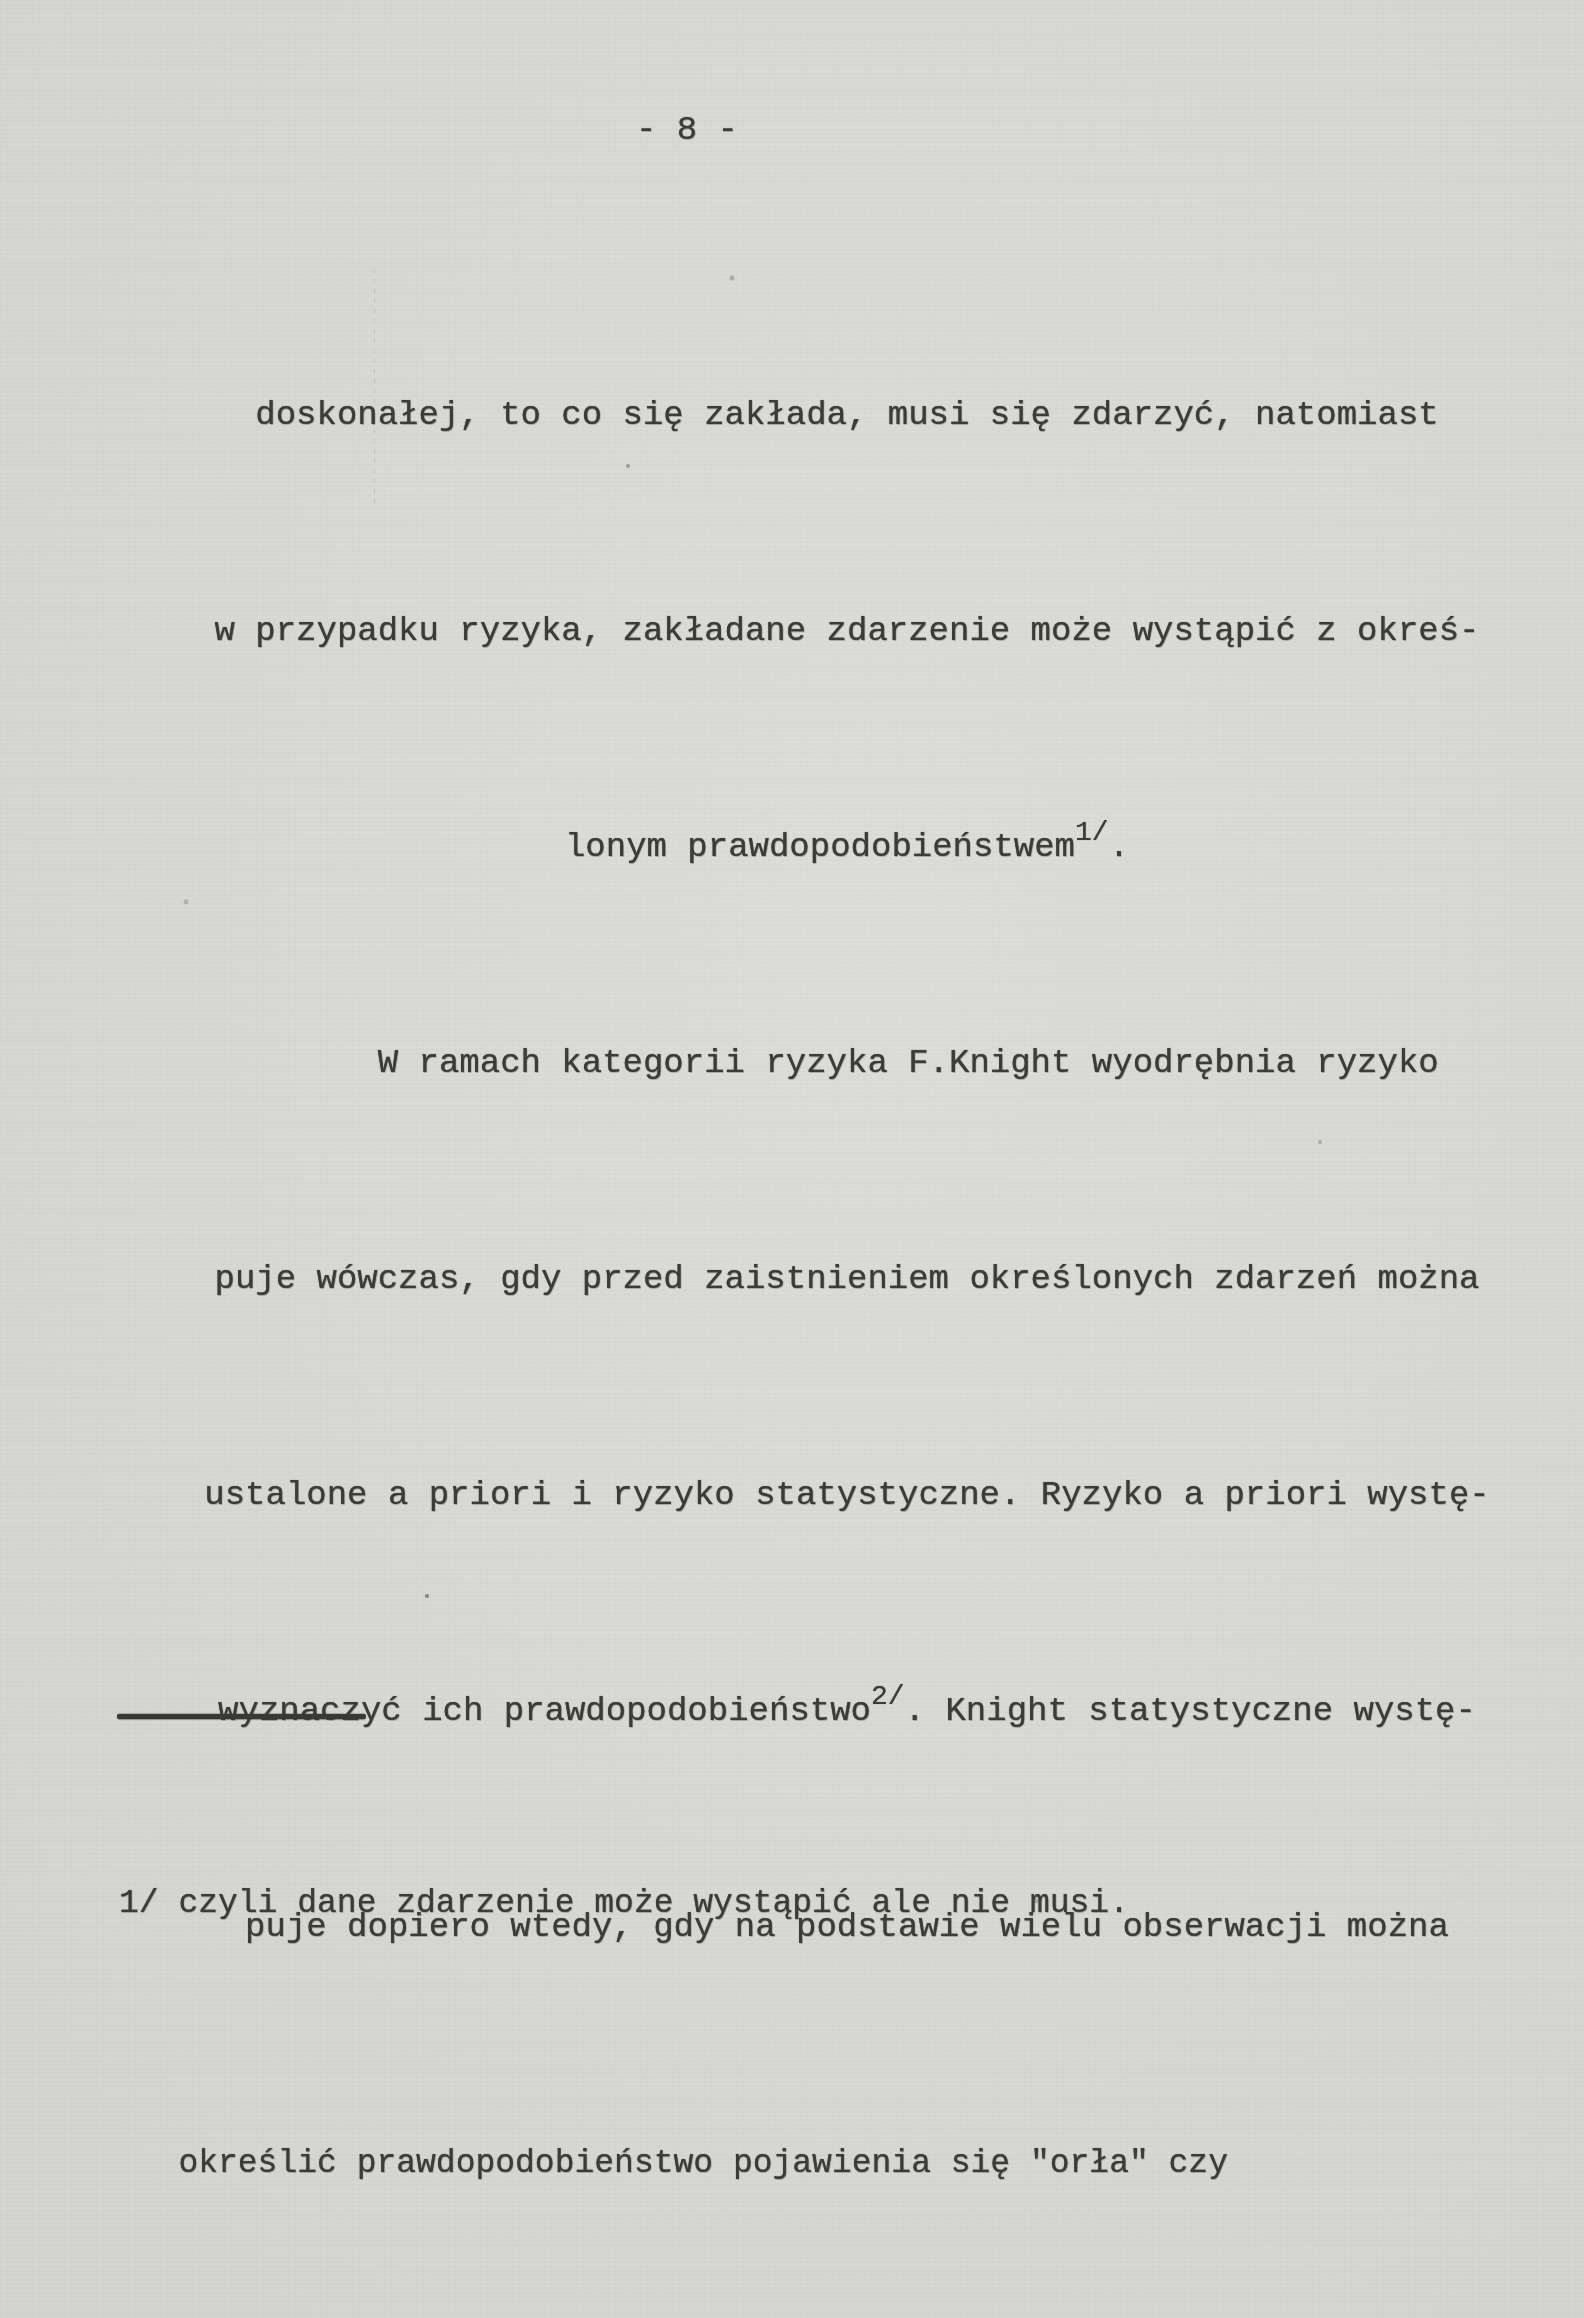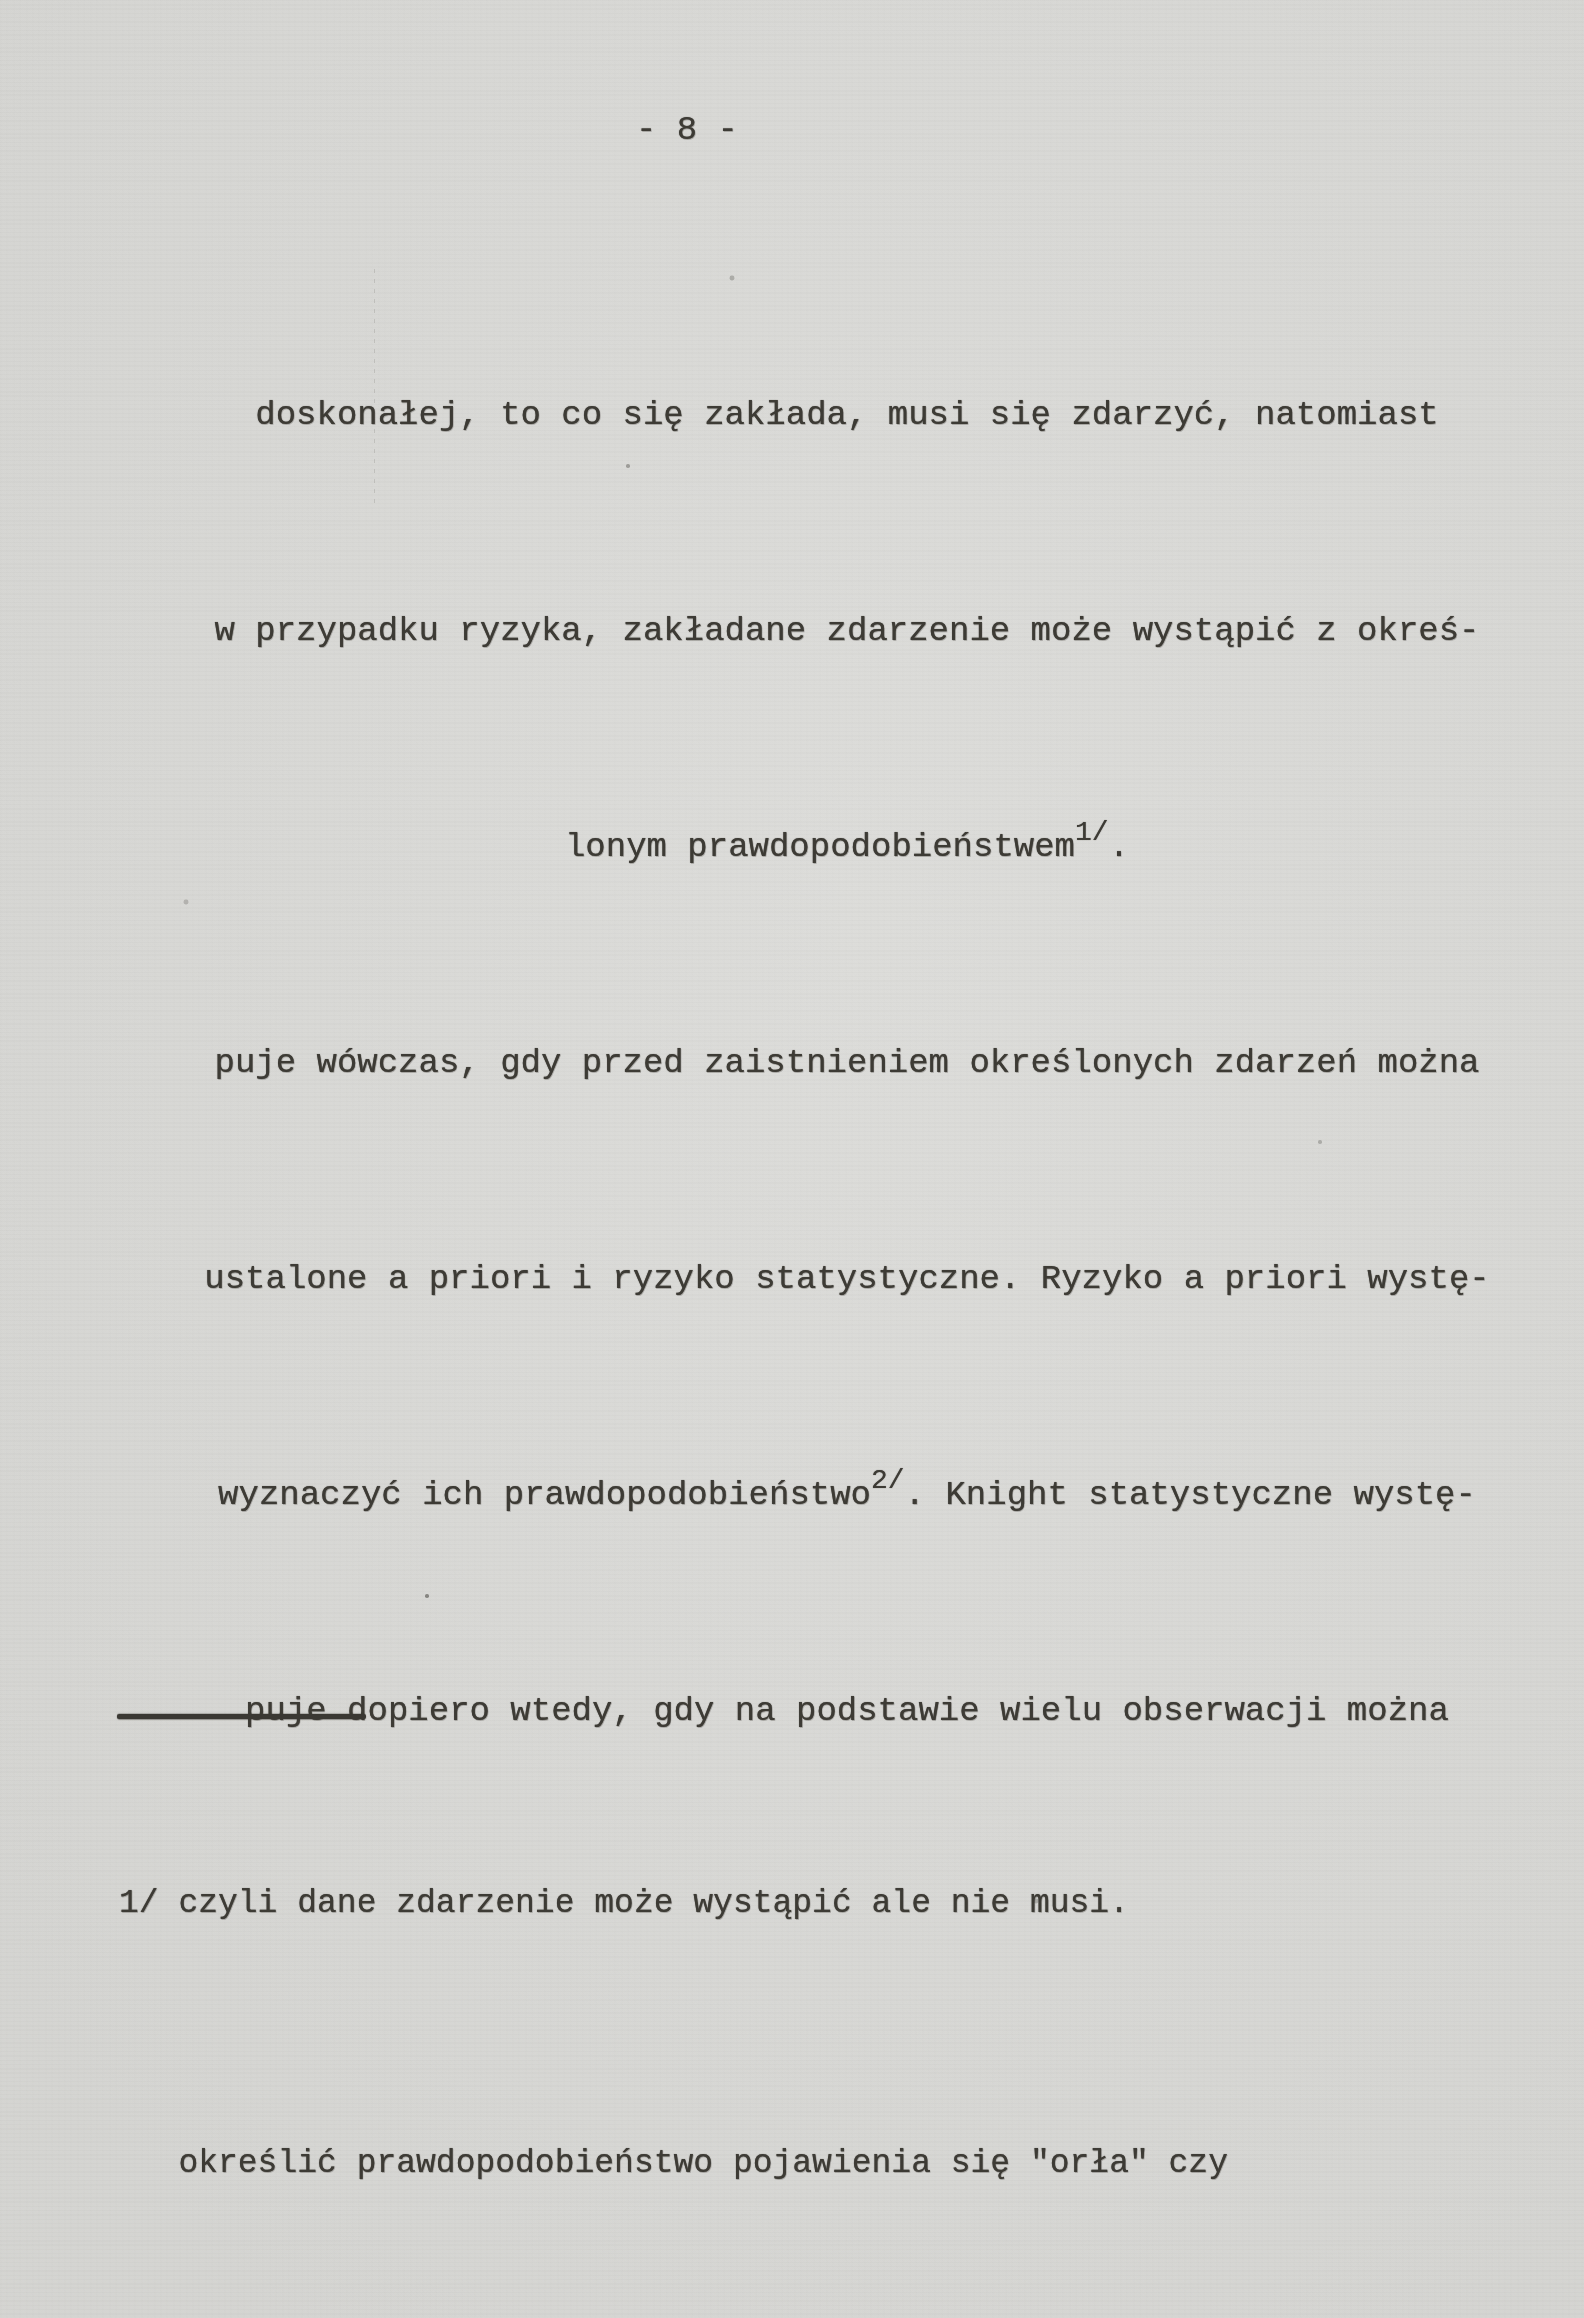--- a/index.html
+++ b/index.html
@@ -100,20 +100,21 @@
 
   <div class="speck" style="left:425px; top:1594px;"></div>
   <div class="crease"></div>
 
   <div class="page-number ink">- 8 -</div>
 
   <div class="body-text ink">
     <div class="line">doskonałej, to co się zakłada, musi się zdarzyć, natomiast</div>
     <div class="line">w przypadku ryzyka, zakładane zdarzenie może wystąpić z okreś-</div>
     <div class="line"><span>lonym prawdopodobieństwem</span><span class="fnref">1/</span><span>.</span></div>
+    <div class="line">      W ramach kategorii ryzyka F.Knight wyodrębnia ryzyko</div>
     <div class="line">puje wówczas, gdy przed zaistnieniem określonych zdarzeń można</div>
     <div class="line">ustalone a priori i ryzyko statystyczne. Ryzyko a priori wystę-</div>
     <div class="line"><span>wyznaczyć ich prawdopodobieństwo</span><span class="fnref">2/</span><span>. Knight statystyczne wystę-</span></div>
     <div class="line">puje dopiero wtedy, gdy na podstawie wielu obserwacji można</div>
     
     
     
     
     
     

